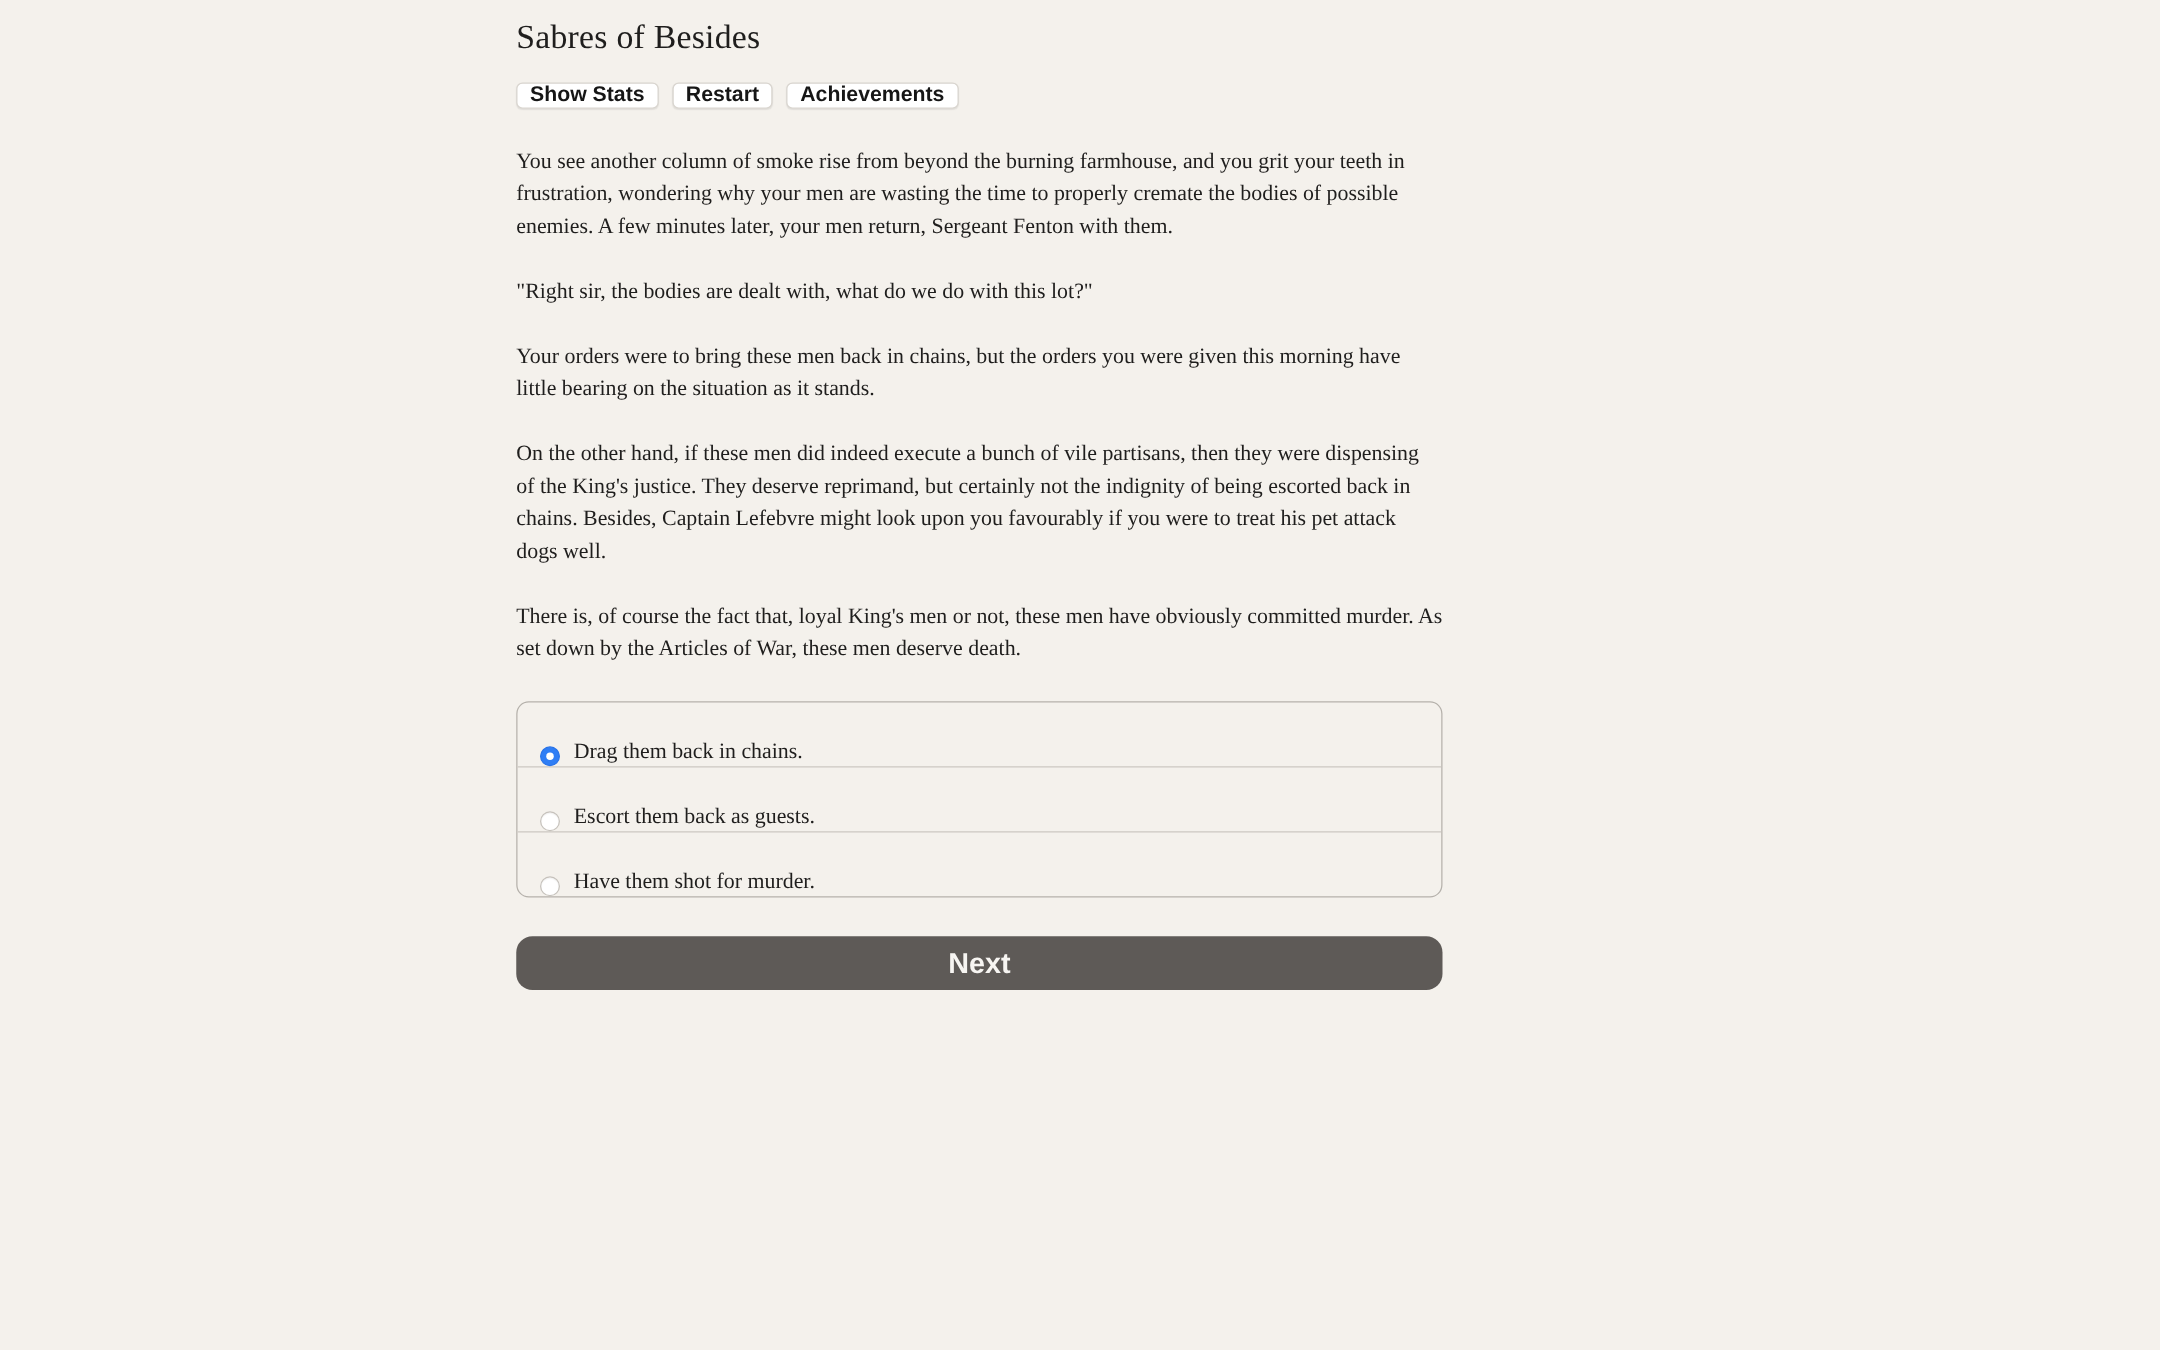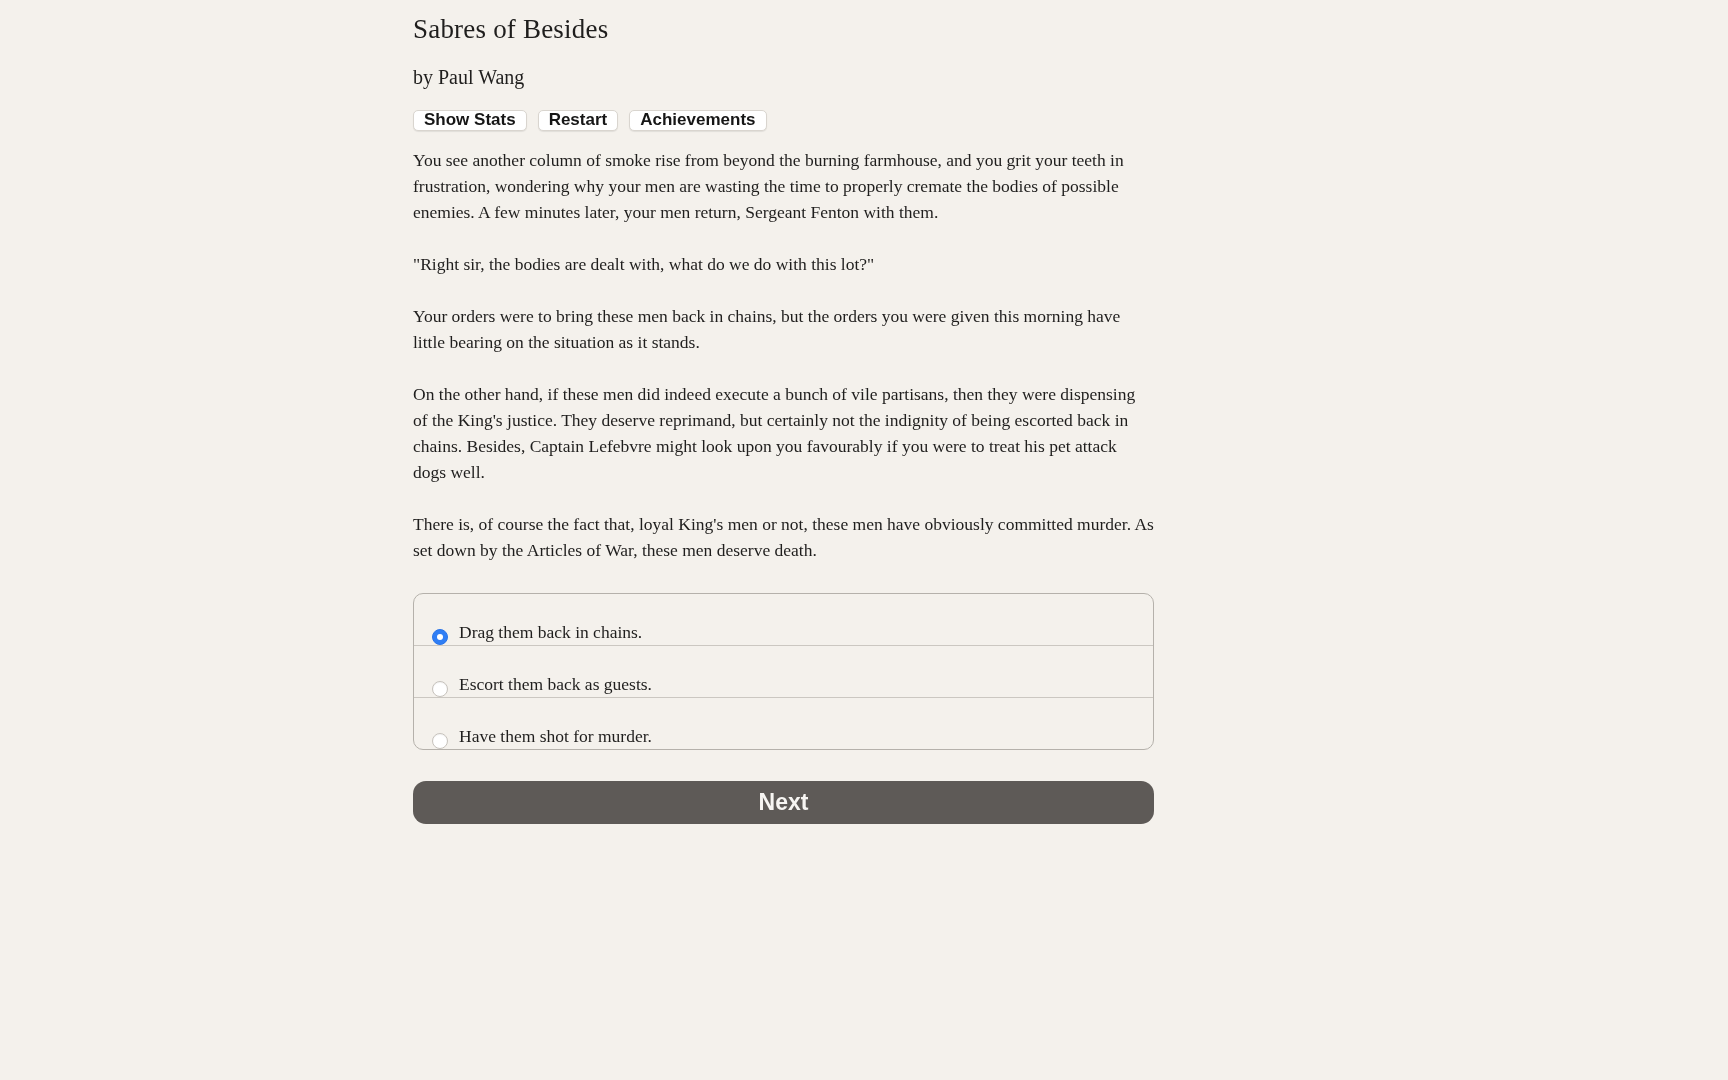--- a/index.html
+++ b/index.html
@@ -40,21 +40,21 @@
     color: #161616;
     background: #ffffff;
     border: 1px solid #d9d5cf;
     border-radius: 5px;
     padding: 2px 10px 3px 10px;
     box-shadow: 0 1px 1px rgba(0,0,0,0.08);
     cursor: pointer;
     line-height: 14px;
   }
   .story {
-    margin-top: 16px;
+    margin-top: 28px;
   }
   .story p {
     font-size: 17.5px;
     line-height: 26px;
     margin: 0 0 26px 0;
   }
   .choices {
     margin-top: 30px;
     border: 1px solid #b5b1ab;
     border-radius: 10px;
@@ -115,21 +115,20 @@
     font-weight: 700;
     cursor: pointer;
   }
 </style>
 </head>
 <body>
 
 <div class="content">
 
   <h1 class="game-title">Sabres of Besides</h1>
-  <h2 class="game-author">by Paul Wang</h2>
 
   <div class="toolbar">
     <button>Show Stats</button>
     <button>Restart</button>
     <button>Achievements</button>
   </div>
 
   <div class="story">
     <p>You see another column of smoke rise from beyond the burning farmhouse, and you grit your teeth in frustration, wondering why your men are wasting the time to properly cremate the bodies of possible enemies. A few minutes later, your men return, Sergeant Fenton with them.</p>
     <p>"Right sir, the bodies are dealt with, what do we do with this lot?"</p>

